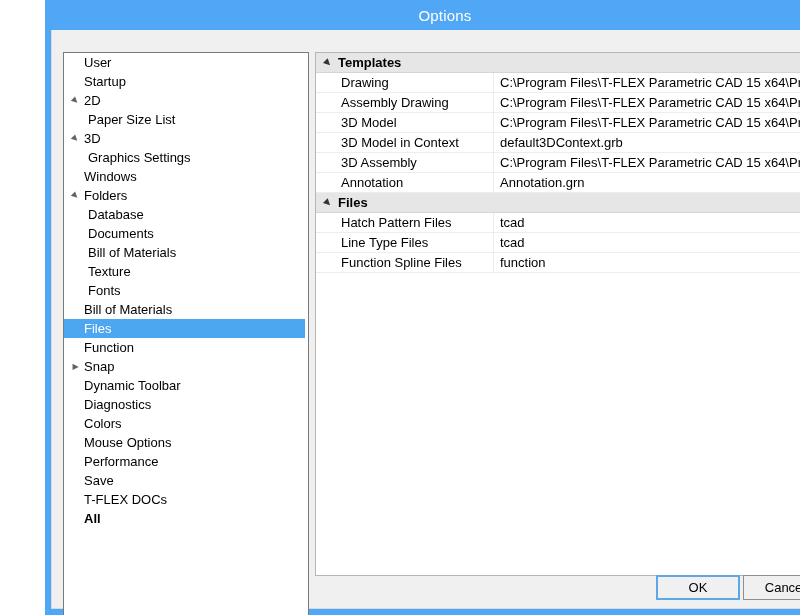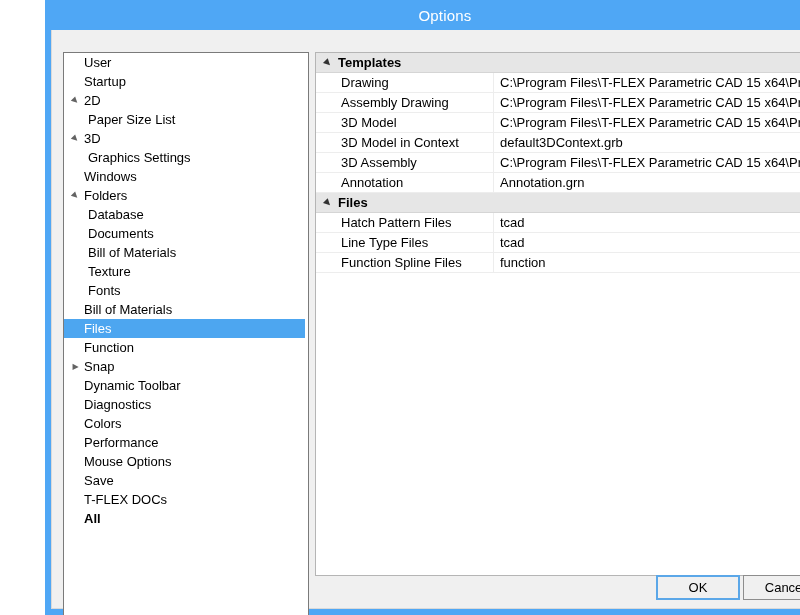--- a/index.html
+++ b/index.html
@@ -209,22 +209,22 @@
         <div class="tree-item lvl2"><span>Bill of Materials</span></div>
         <div class="tree-item lvl2"><span>Texture</span></div>
         <div class="tree-item lvl2"><span>Fonts</span></div>
         <div class="tree-item lvl1"><span>Bill of Materials</span></div>
         <div class="tree-item lvl1 selected"><span>Files</span></div>
         <div class="tree-item lvl1"><span>Function</span></div>
         <div class="tree-item lvl1"><span class="tw">▶</span><span>Snap</span></div>
         <div class="tree-item lvl1"><span>Dynamic Toolbar</span></div>
         <div class="tree-item lvl1"><span>Diagnostics</span></div>
         <div class="tree-item lvl1"><span>Colors</span></div>
+        <div class="tree-item lvl1"><span>Mouse Options</span></div>
         <div class="tree-item lvl1"><span>Performance</span></div>
-        <div class="tree-item lvl1"><span>Mouse Options</span></div>
         <div class="tree-item lvl1"><span>Save</span></div>
         <div class="tree-item lvl1"><span>T-FLEX DOCs</span></div>
         <div class="tree-item lvl1 bold"><span>All</span></div>
       </div>
 
     <div id="panel">
         <div class="grid-group"><span class="gtw">▶</span><span>Templates</span></div>
         <div class="grid-row">
           <div class="cell-name">Drawing</div>
           <div class="cell-value">C:\Program Files\T-FLEX Parametric CAD 15 x64\Program\Te</div>

